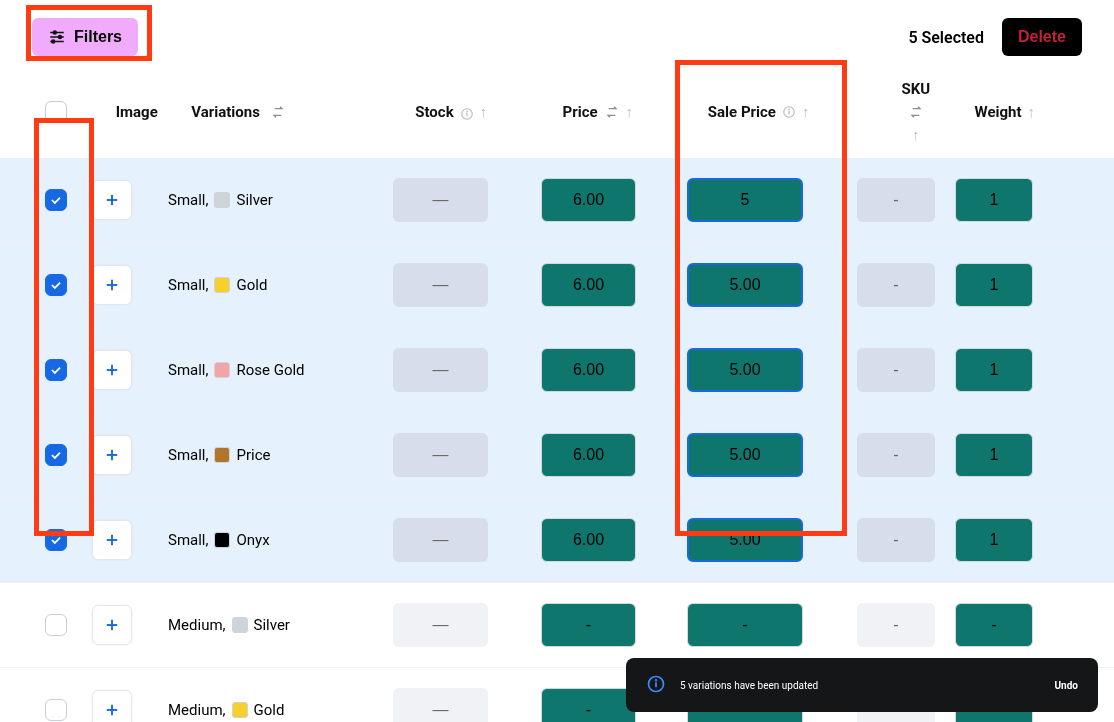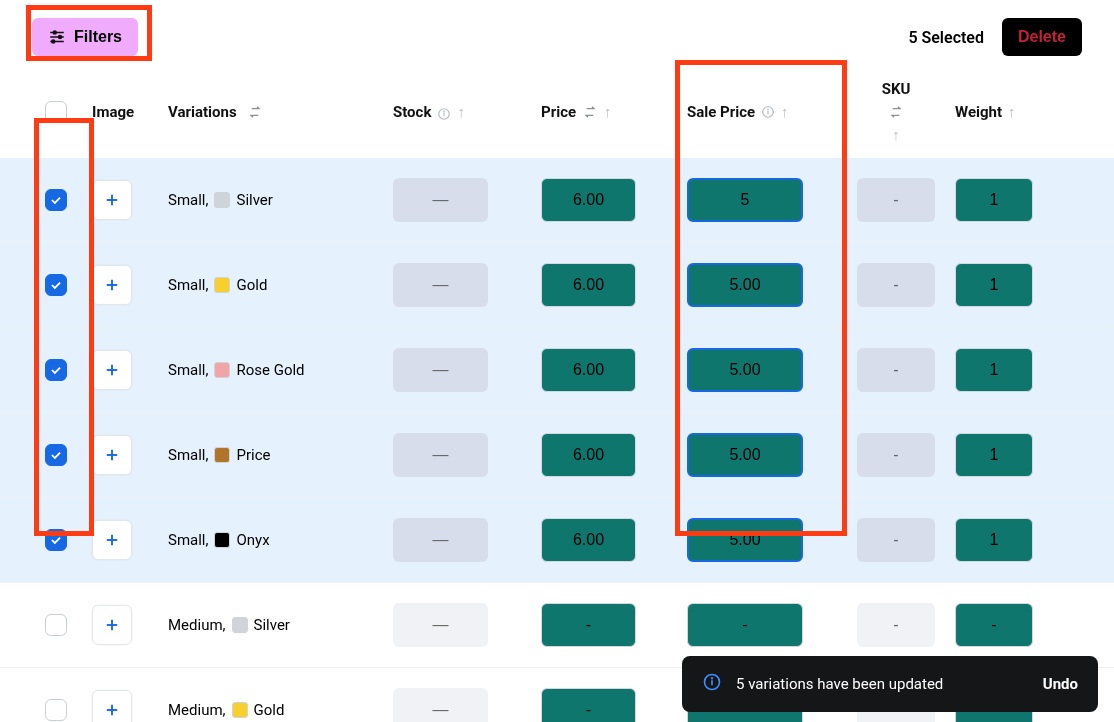--- a/index.html
+++ b/index.html
@@ -153,23 +153,23 @@
       position: absolute;
       right: 16px;
       bottom: 10px;
       background: #141618;
       color: #fff;
       border-radius: 8px;
       padding: 16px 20px;
       display: flex;
       align-items: center;
       gap: 16px;
-      font-size: 15px;
+      font-size: 10px;
       z-index: 100;
-      width: 416px;
+      width: 472px;
       justify-content: space-between;
     }
     .toast .toast-left { display:flex; align-items:center; gap:14px; }
     .toast .info-icon { color:#3d8bff; }
     .toast .undo { font-weight: 700; cursor:pointer; }
   </style>
 </head>
 <body>
 
 <div class="hl" style="left:26px; top:5px; width:126px; height:56px;"></div>
@@ -194,21 +194,21 @@
     <span class="selected-count">5 Selected</span>
     <button class="delete-btn">Delete</button>
   </div>
 </div>
 
 <div class="table">
   <div class="thead-row">
     <div class="col-check">
       <div class="checkbox"></div>
     </div>
-    <div class="col-image" style="font-weight:700;">Image</div>
+    <div class="col-image" style="font-weight:700;margin-left:24px;">Image</div>
     <div class="col-var">
       <span style="font-weight:700;">Variations</span>
       <span class="ico">
         <svg width="16" height="16" viewBox="0 0 24 24" fill="none" stroke="#8a8f97" stroke-width="2">
             <path d="M7 7h11l-3-3M17 17H6l3 3"></path>
           </svg>
       </span>
     </div>
     <div class="col-stock">
       <span style="font-weight:700;">Stock</span>

